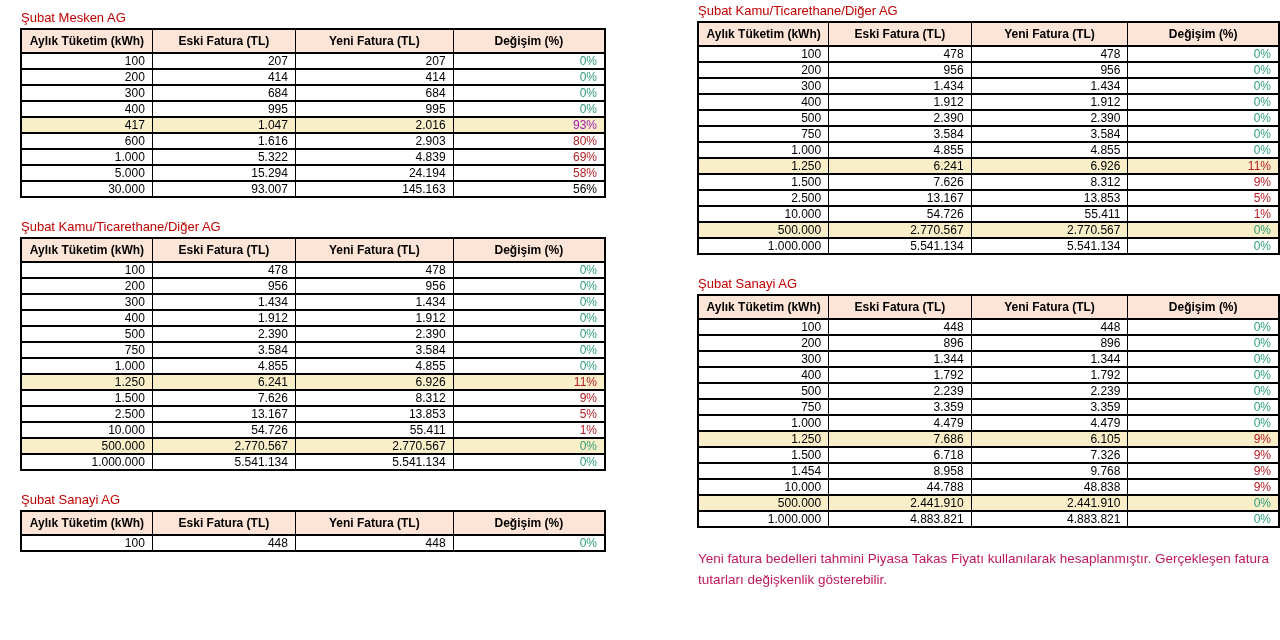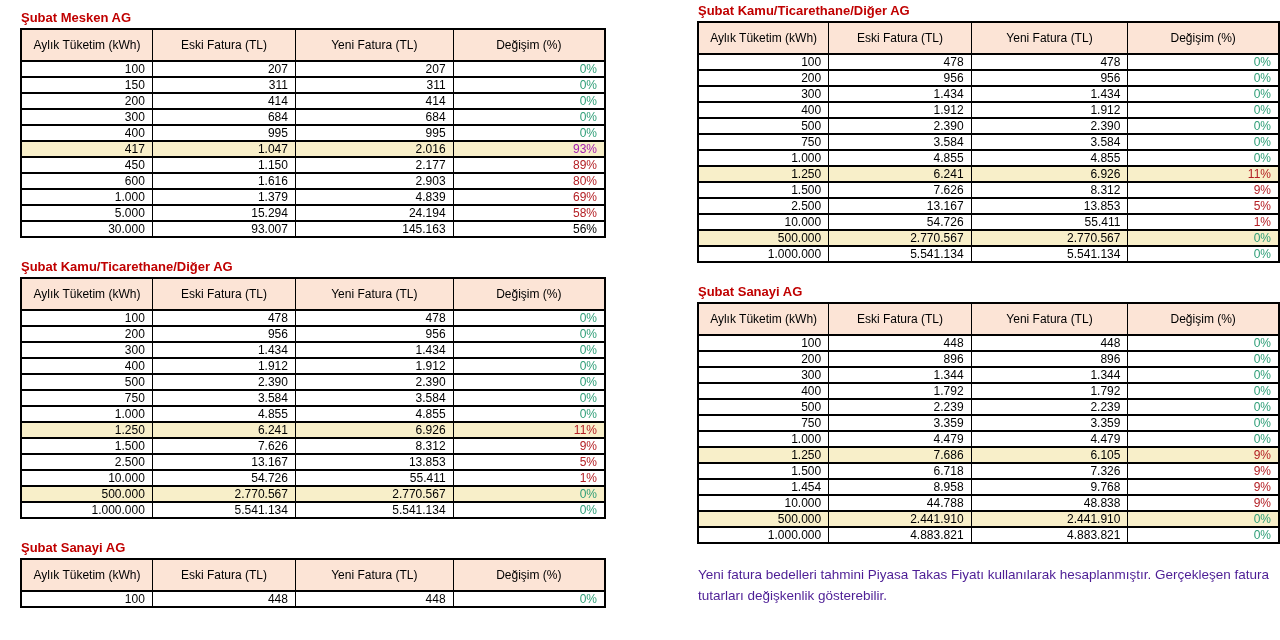--- a/index.html
+++ b/index.html
@@ -16,64 +16,64 @@
     overflow: hidden;
     background: #ffffff;
   }
   .col { position: absolute; top: 0; }
   .col-left  { left: 20px;  top: 10px; width: 586px; }
   .col-right { left: 697px; top: 3px;  width: 583px; }
   .tbl-section { margin-bottom: 21px; }
   .table-title {
     color: var(--title-color, #C00000);
     font-size: 13px;
-    font-weight: bold;
+    font-weight: normal;
     margin: 0 0 3px 1px;
     white-space: nowrap;
   }
   table {
     border-collapse: collapse;
     width: 100%;
     table-layout: fixed;
     border: 2px solid #000;
   }
   col:nth-child(1) { width: 22.5%; }
   col:nth-child(2) { width: 24.5%; }
   col:nth-child(3) { width: 27%; }
   col:nth-child(4) { width: 26%; }
   th {
     background: var(--header-bg, #FCE4D6);
     border: 1px solid #000;
     border-top: 2px solid #000;
     border-bottom: 2px solid #000;
     font-size: 12px;
-    font-weight: normal;
+    font-weight: bold;
     color: #000;
     text-align: center;
     height: 24px;
-    padding: 8px 2px;
+    padding: 0 2px;
     white-space: nowrap;
     overflow: hidden;
   }
   td {
     border: 1px solid #000;
     border-top: 2px solid #000;
     border-bottom: 2px solid #000;
     font-size: 12px;
     color: #000;
     text-align: right;
     height: 16px;
     padding: 0 7px;
     white-space: nowrap;
     overflow: hidden;
   }
   tr.hl td { background: var(--highlight-bg, #F8EFC9); }
   .note {
     font-size: 13.5px;
-    color: #4c1d95;
+    color: #be185d;
     line-height: 1.55;
     margin: 20px 0 0 1px;
     max-width: 578px;
   }
 </style>
 </head>
 <body>
 
 <div class="canvas">
   <div class="col col-left">
@@ -95,26 +95,20 @@
             </tr>
           </thead>
           <tbody>
             <tr>
               <td>100</td>
               <td>207</td>
               <td>207</td>
               <td style="color: rgb(46, 158, 119);">0%</td>
             </tr>
             <tr>
-              <td>150</td>
-              <td>311</td>
-              <td>311</td>
-              <td style="color: rgb(46, 158, 119);">0%</td>
-            </tr>
-            <tr>
               <td>200</td>
               <td>414</td>
               <td>414</td>
               <td style="color: rgb(46, 158, 119);">0%</td>
             </tr>
             <tr>
               <td>300</td>
               <td>684</td>
               <td>684</td>
               <td style="color: rgb(46, 158, 119);">0%</td>
@@ -125,34 +119,28 @@
               <td>995</td>
               <td style="color: rgb(46, 158, 119);">0%</td>
             </tr>
             <tr class="hl">
               <td>417</td>
               <td>1.047</td>
               <td>2.016</td>
               <td style="color: #a21caf;">93%</td>
             </tr>
             <tr>
-              <td>450</td>
-              <td>1.150</td>
-              <td>2.177</td>
-              <td style="color: rgb(180, 32, 37);">89%</td>
-            </tr>
-            <tr>
               <td>600</td>
               <td>1.616</td>
               <td>2.903</td>
               <td style="color: rgb(180, 32, 37);">80%</td>
             </tr>
             <tr>
               <td>1.000</td>
-              <td>1.379</td>
+              <td>5.322</td>
               <td>4.839</td>
               <td style="color: rgb(180, 32, 37); border-radius: 6px;">69%</td>
             </tr>
             <tr>
               <td>5.000</td>
               <td>15.294</td>
               <td>24.194</td>
               <td style="color: rgb(180, 32, 37);">58%</td>
             </tr>
             <tr>

